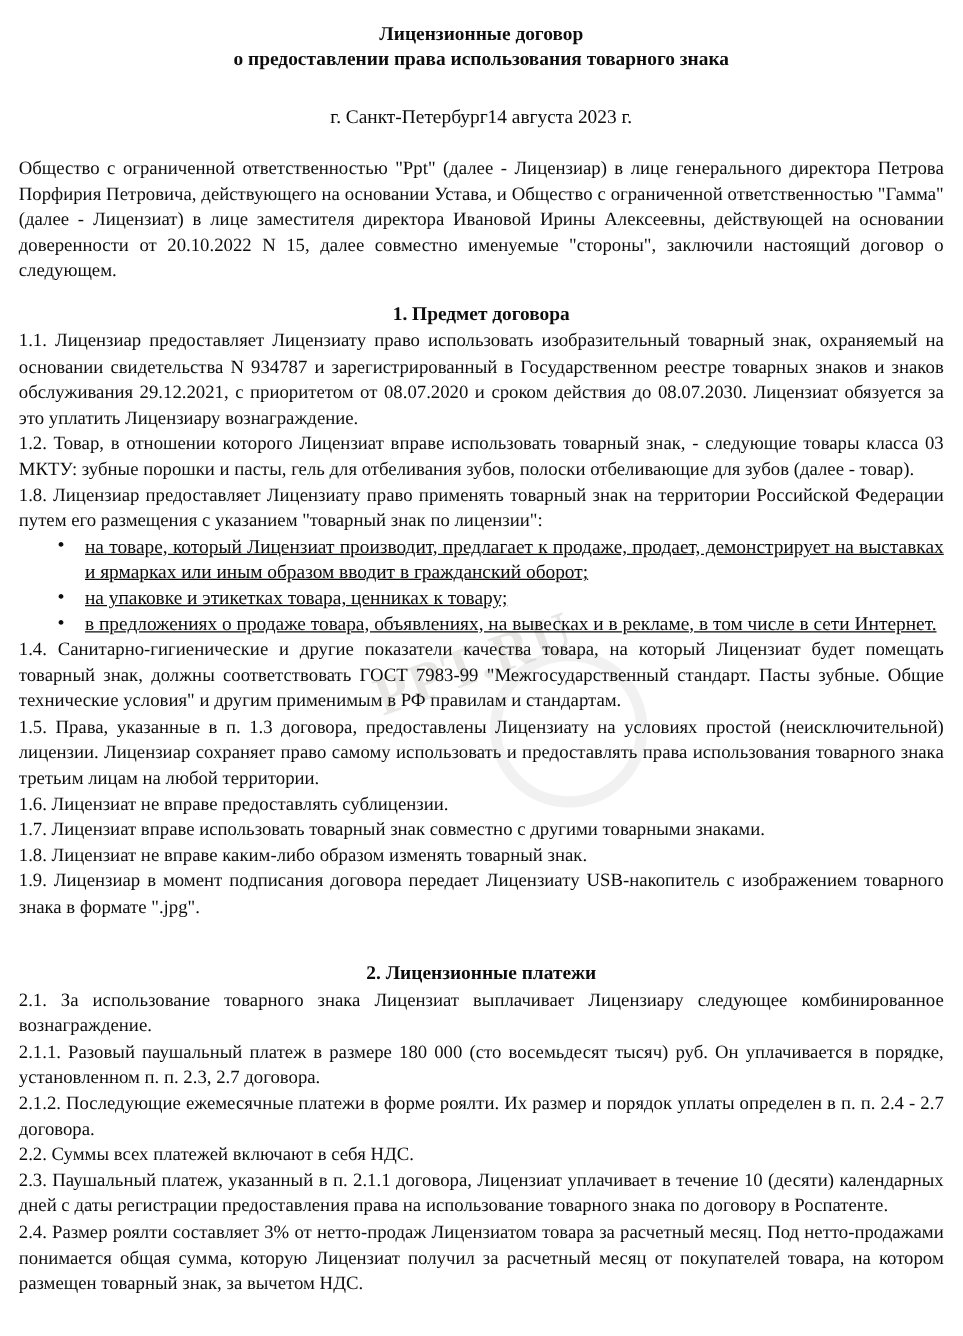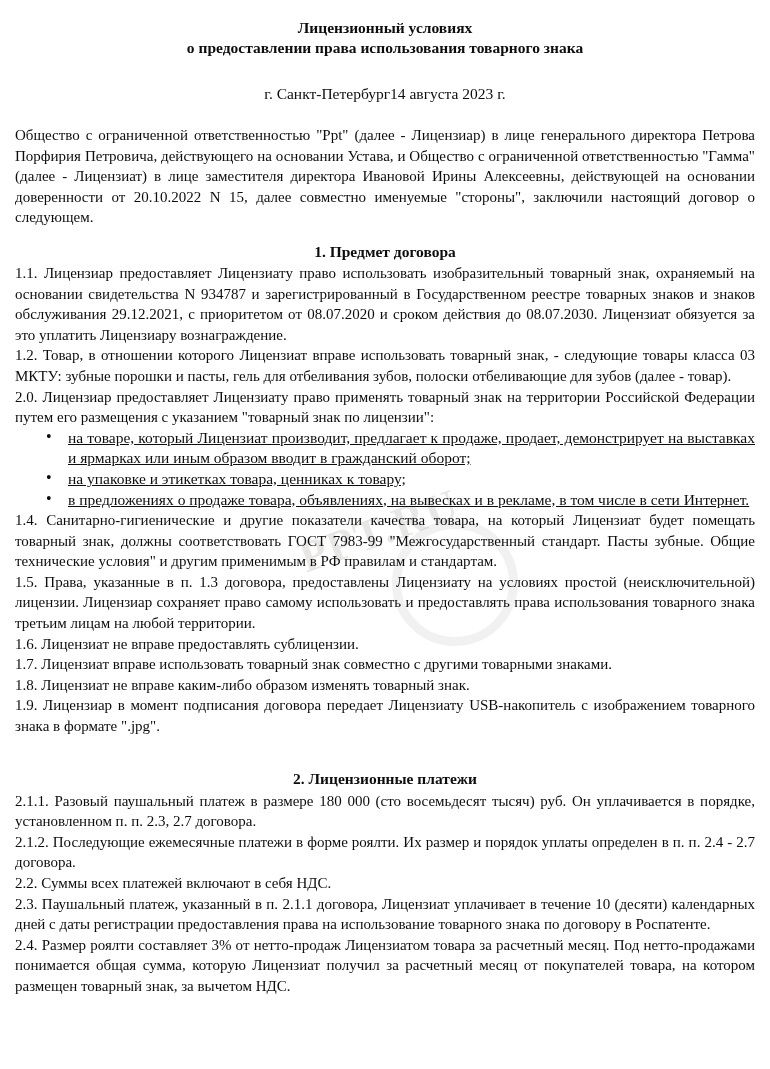--- a/index.html
+++ b/index.html
@@ -136,52 +136,53 @@
 <body>
 
 <div class="page">
 
   <div class="watermark">PPT.RU</div>
   <div class="watermark-ring"></div>
 
   <div class="content">
 
     <div class="doc-title">
-      <span>Лицензионный условиях</span>
+      <span>Лицензионные договор</span>
       <span class="line2">о предоставлении права использования товарного знака</span>
     </div>
 
     <div class="meta-row">
       <span>г. Санкт-Петербург</span>
       <span>14 августа 2023 г.</span>
     </div>
 
     <p class="para preamble">Общество с ограниченной ответственностью "Ppt" (далее - Лицензиар) в лице генерального директора Петрова Порфирия Петровича, действующего на основании Устава, и Общество с ограниченной ответственностью "Гамма" (далее - Лицензиат) в лице заместителя директора Ивановой Ирины Алексеевны, действующей на основании доверенности от 20.10.2022 N 15, далее совместно именуемые "стороны", заключили настоящий договор о следующем.</p>
 
     <div class="section-head">1. Предмет договора</div>
 
     <p class="para tight">1.1. Лицензиар предоставляет Лицензиату право использовать изобразительный товарный знак, охраняемый на основании свидетельства N 934787 и зарегистрированный в Государственном реестре товарных знаков и знаков обслуживания 29.12.2021, с приоритетом от 08.07.2020 и сроком действия до 08.07.2030. Лицензиат обязуется за это уплатить Лицензиару вознаграждение.</p>
     <p class="para tight">1.2. Товар, в отношении которого Лицензиат вправе использовать товарный знак, - следующие товары класса 03 МКТУ: зубные порошки и пасты, гель для отбеливания зубов, полоски отбеливающие для зубов (далее - товар).</p>
-    <p class="para tight">2.0. Лицензиар предоставляет Лицензиату право применять товарный знак на территории Российской Федерации путем его размещения с указанием "товарный знак по лицензии":</p>
+    <p class="para tight">1.8. Лицензиар предоставляет Лицензиату право применять товарный знак на территории Российской Федерации путем его размещения с указанием "товарный знак по лицензии":</p>
 
     <ul class="bullets">
       <li>на товаре, который Лицензиат производит, предлагает к продаже, продает, демонстрирует на выставках и ярмарках или иным образом вводит в гражданский оборот;</li>
       <li>на упаковке и этикетках товара, ценниках к товару;</li>
       <li>в предложениях о продаже товара, объявлениях, на вывесках и в рекламе, в том числе в сети Интернет.</li>
     </ul>
 
     <p class="para tight">1.4. Санитарно-гигиенические и другие показатели качества товара, на который Лицензиат будет помещать товарный знак, должны соответствовать ГОСТ 7983-99 "Межгосударственный стандарт. Пасты зубные. Общие технические условия" и другим применимым в РФ правилам и стандартам.</p>
     <p class="para tight">1.5. Права, указанные в п. 1.3 договора, предоставлены Лицензиату на условиях простой (неисключительной) лицензии. Лицензиар сохраняет право самому использовать и предоставлять права использования товарного знака третьим лицам на любой территории.</p>
     <p class="para tight">1.6. Лицензиат не вправе предоставлять сублицензии.</p>
     <p class="para tight">1.7. Лицензиат вправе использовать товарный знак совместно с другими товарными знаками.</p>
     <p class="para tight">1.8. Лицензиат не вправе каким-либо образом изменять товарный знак.</p>
     <p class="para tight">1.9. Лицензиар в момент подписания договора передает Лицензиату USB-накопитель с изображением товарного знака в формате ".jpg".</p>
 
     <div class="section-head spaced">2. Лицензионные платежи</div>
 
+    <p class="para tight">2.1. За использование товарного знака Лицензиат выплачивает Лицензиару следующее комбинированное вознаграждение.</p>
     <p class="para tight">2.1.1. Разовый паушальный платеж в размере 180 000 (сто восемьдесят тысяч) руб. Он уплачивается в порядке, установленном п. п. 2.3, 2.7 договора.</p>
     <p class="para tight">2.1.2. Последующие ежемесячные платежи в форме роялти. Их размер и порядок уплаты определен в п. п. 2.4 - 2.7 договора.</p>
     <p class="para tight">2.2. Суммы всех платежей включают в себя НДС.</p>
     <p class="para tight">2.3. Паушальный платеж, указанный в п. 2.1.1 договора, Лицензиат уплачивает в течение 10 (десяти) календарных дней с даты регистрации предоставления права на использование товарного знака по договору в Роспатенте.</p>
     <p class="para tight">2.4. Размер роялти составляет 3% от нетто-продаж Лицензиатом товара за расчетный месяц. Под нетто-продажами понимается общая сумма, которую Лицензиат получил за расчетный месяц от покупателей товара, на котором размещен товарный знак, за вычетом НДС.</p>
 
   </div>
 </div>
 
 </body></html>

